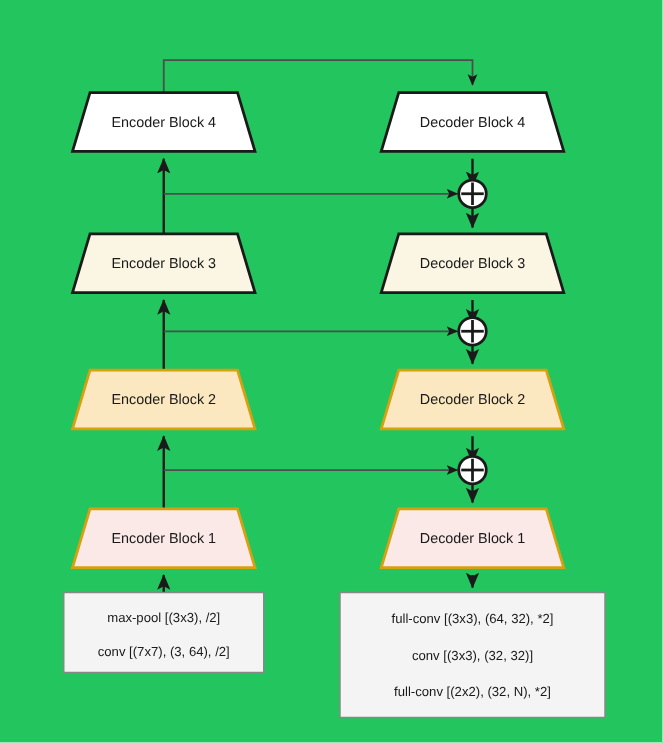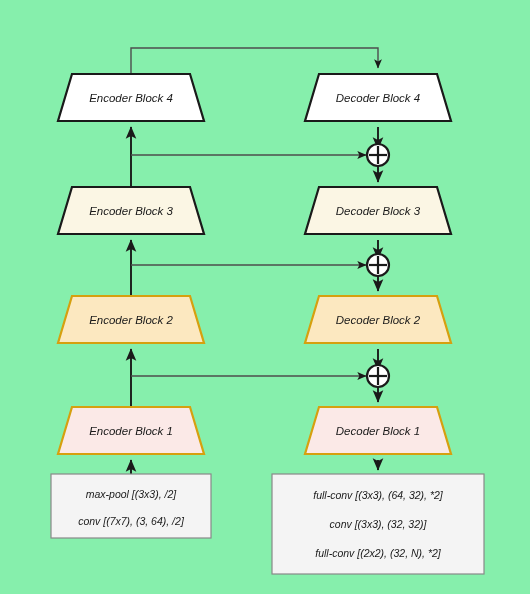--- a/index.html
+++ b/index.html
@@ -10,22 +10,21 @@
   body {
     width: 530px;
     height: 594px;
     font-family: "Liberation Sans", sans-serif;
     overflow: hidden;
   }
   #diagram-root {
     position: relative;
     width: 530px;
     height: 594px;
-    background: #86efac;
-    font-style: italic;
+    background: #22c55e;
   }
   svg.diagram-canvas {
     position: absolute;
     left: 0;
     top: 0;
     width: 530px;
     height: 594px;
   }
   .block-label {
     font-family: "Liberation Sans", sans-serif;

